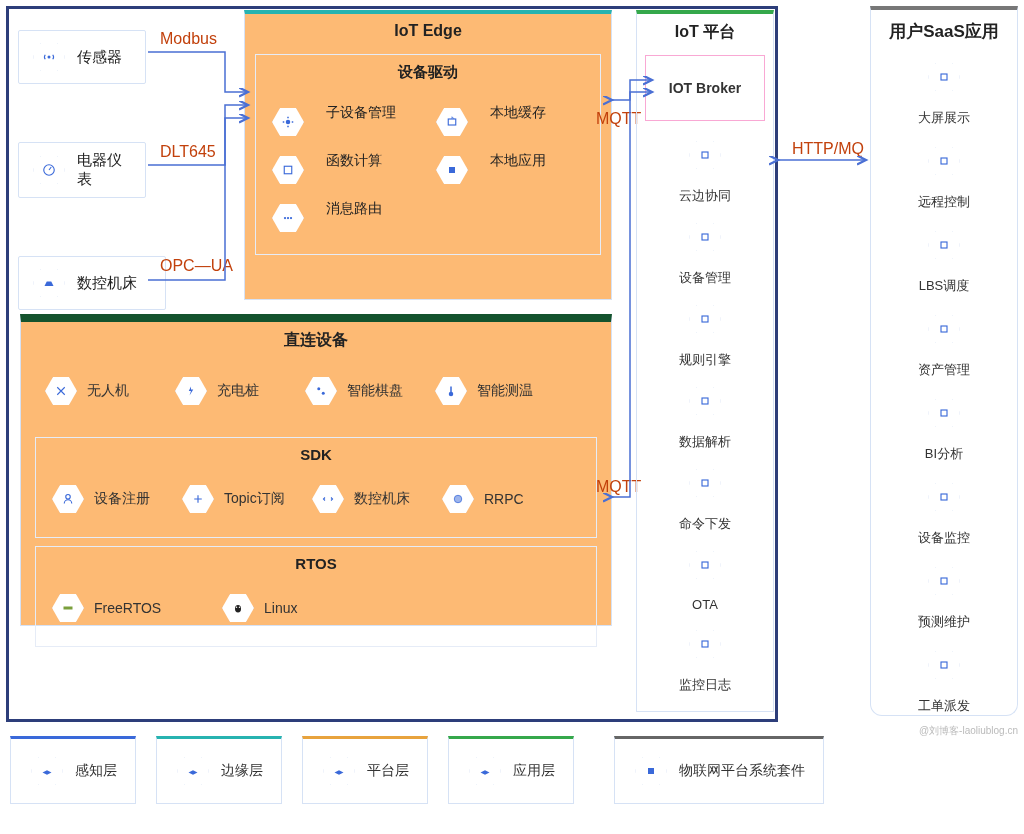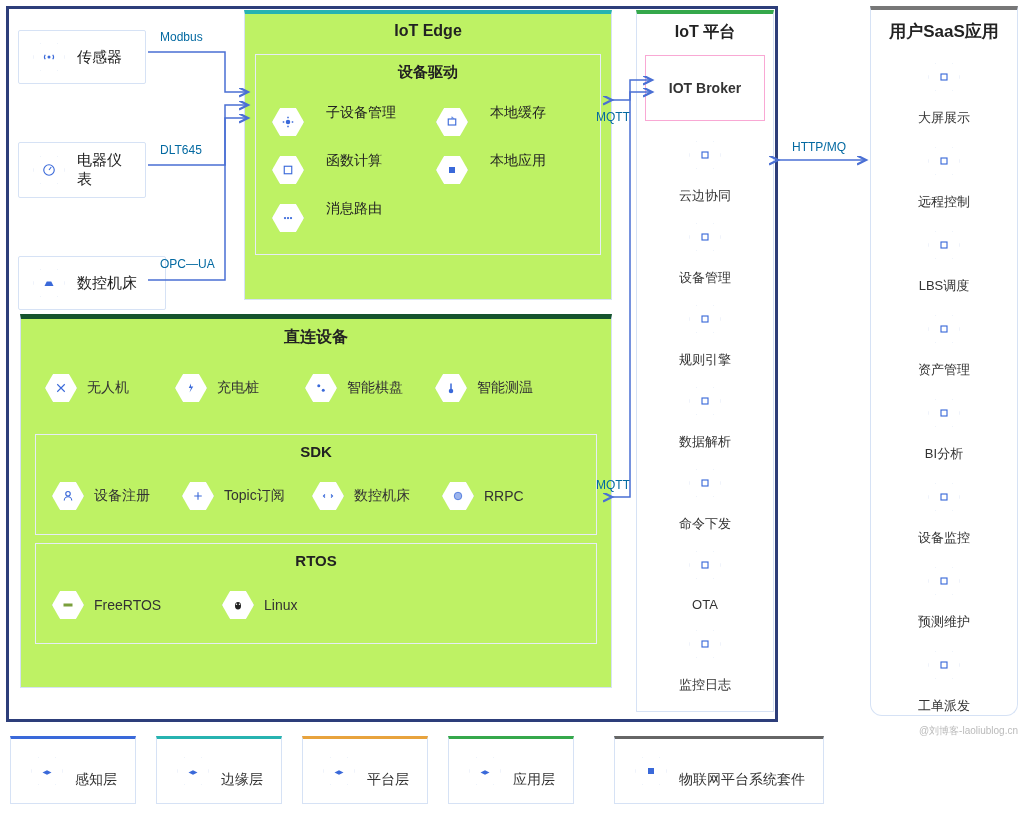--- a/index.html
+++ b/index.html
@@ -4,40 +4,40 @@
 <style>
 *{box-sizing:border-box;margin:0;padding:0}
 body{font-family:-apple-system,BlinkMacSystemFont,"PingFang SC","Microsoft YaHei",sans-serif;font-size:14px;color:#333;background:#fff;width:1024px;height:834px;position:relative;overflow:hidden}
 svg.arrows{position:absolute;top:0;left:0;width:1024px;height:760px;pointer-events:none;z-index:10}
 .main-frame{position:absolute;left:6px;top:6px;width:772px;height:716px;border:3px solid #2d3e7a}
 .hex{display:inline-flex;align-items:center;justify-content:center;width:36px;height:36px;position:relative;flex-shrink:0}
 .hex::before{content:"";position:absolute;width:32px;height:28px;background:#fff;clip-path:polygon(25% 0,75% 0,100% 50%,75% 100%,25% 100%,0 50%);box-shadow:0 0 0 1px rgba(60,110,200,.4)}
 .hex svg{position:relative;z-index:1;width:18px;height:18px}
 .sidebox{position:absolute;border:1px solid #d6e2f5;border-radius:2px;display:flex;align-items:center;padding:8px 12px;background:#fff;gap:10px}
 .sidebox .lbl{font-size:15px;color:#222}
-.proto{position:absolute;font-size:12px;color:#0369a1}
-.panel{position:absolute;border:1px solid #d6e2f5;background:#bef264}
+.proto{position:absolute;font-size:16px;color:#c2410c}
+.panel{position:absolute;border:1px solid #d6e2f5;background:#fdba74}
 .panel-title{text-align:center;font-weight:700;font-size:16px;padding:8px 0;color:#222}
 .iot-edge{left:244px;top:10px;width:368px;height:290px;border-top:4px solid #27b3b0}
 .driver-box{margin:6px 10px 10px;border:1px solid #e6ecf7}
 .grid-items{display:flex;flex-wrap:wrap;padding:8px 8px 12px}
 .grid-item{display:flex;gap:20px;width:50%;padding:6px 6px}
 .grid-item .lbl{font-size:14px;color:#222}
-.direct{left:20px;top:314px;width:592px;height:374px;border-top:5px solid #14532d}
+.direct{left:20px;top:314px;width:592px;height:312px;border-top:8px solid #14532d}
 .inner-box{margin:8px 14px;border:1px solid #e6ecf7;padding-bottom:10px}
 .row-items{display:flex;flex-wrap:wrap;padding:4px 6px}
 .row-item{display:flex;align-items:center;gap:8px;padding:6px 8px;min-width:130px}
 .iot-platform{position:absolute;left:636px;top:10px;width:138px;height:702px;border:1px solid #d6e2f5;border-top:4px solid #35a84b}
 .col-list{display:flex;flex-direction:column;align-items:center;gap:14px;padding:6px 0}
 .col-item{display:flex;flex-direction:column;align-items:center;gap:14px}
 .col-item .lbl{font-size:13px;color:#333}
 .broker{border:1px solid #f9a8d4;margin:4px 8px 10px;padding:24px 4px;text-align:center;font-weight:600}
 .saas{position:absolute;left:870px;top:6px;width:148px;height:710px;border:1px solid #d6e2f5;border-top:4px solid #777;border-radius:0 0 12px 12px}
 .legend{position:absolute;left:10px;top:736px;width:1004px;height:88px;display:flex;gap:20px;align-items:flex-start}
-.legend-box{border:1px solid #d6e2f5;padding:14px 18px;display:flex;align-items:flex-end;gap:10px;background:#fff}
+.legend-box{border:1px solid #d6e2f5;padding:14px 18px;display:flex;align-items:center;gap:10px;background:#fff}
 .legend-box.b1{border-top:3px solid #3a69d9}
 .legend-box.b2{border-top:3px solid #27b3b0}
 .legend-box.b3{border-top:3px solid #e8a33d}
 .legend-box.b4{border-top:3px solid #35a84b}
 .legend-box.b5{border-top:3px solid #666;margin-left:20px}
 .watermark{position:absolute;right:6px;bottom:96px;font-size:10px;color:#bbb}
 </style>
 </head>
 <body>
 

